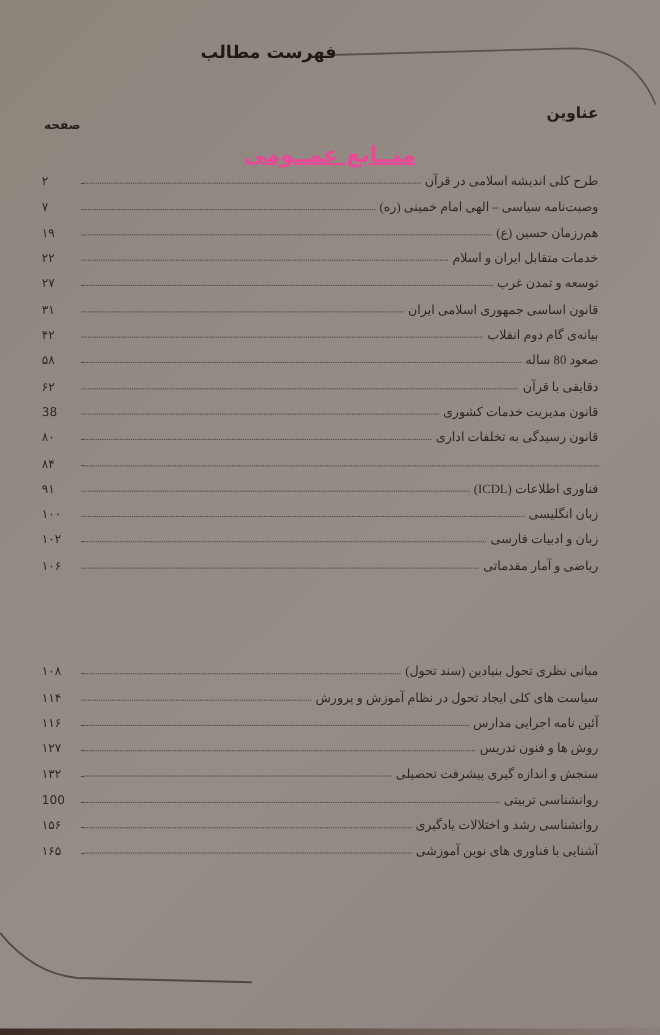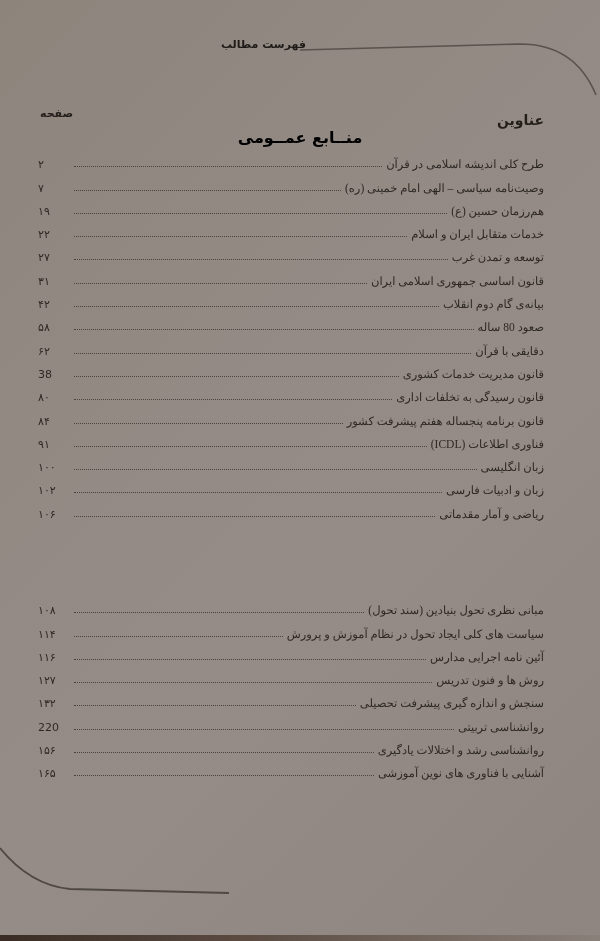--- a/index.html
+++ b/index.html
@@ -10,35 +10,36 @@
       color: #2c2622;
     }
     .page { position: absolute; inset: 0; }
     .frame-svg { position: absolute; left: 0; top: 0; width: 600px; height: 941px; pointer-events: none; }
     .bottom-edge {
       position: absolute; left: 0; right: 0; bottom: 0; height: 6px;
       background: linear-gradient(90deg, #3a2c24, #5a4a40 40%, #7a6e66 80%, #8a807a);
     }
     .page-title {
       position: absolute; top: 38px; left: 196px; width: 110px;
-      font-family: "DejaVu Sans", sans-serif; font-weight: bold; font-size: 11px;
+      font-family: "DejaVu Sans", sans-serif; font-weight: bold; font-size: 16px;
       direction: rtl; text-align: right; color: #1e1a17; white-space: nowrap;
     }
     .col-header-titles {
-      position: absolute; top: 112px; right: 56px;
+      position: absolute; top: 95px; right: 56px;
       font-weight: bold; font-size: 14px; direction: rtl; color: #231e1a; margin-left: 32px;
     }
     .col-header-page {
       position: absolute; top: 107px; left: 40px;
       font-weight: bold; font-size: 11px; direction: rtl; color: #231e1a;
     }
     .section-heading {
       position: absolute; left: 0; right: 0; text-align: center;
-      font-weight: bold; font-size: 16px; direction: rtl; color: #000000;
+      font-weight: bold; font-size: 20px; direction: rtl; color: #ec4899;
       letter-spacing: 0.5px;
+      text-decoration: underline;
     }
     .toc-list { position: absolute; left: 38px; right: 56px; direction: rtl; }
     .toc-row {
       display: flex; align-items: flex-end; height: 23.3px;
       font-size: 11.5px; color: #2e2824;
     }
     .toc-title { white-space: nowrap; padding-left: 4px; font-family: Liberation Serif, serif; }
     .toc-dots {
       flex: 1; border-bottom: 1px dotted #4a423c; margin-bottom: 4px; height: 0;
     }
@@ -113,21 +114,20 @@
         <span class="toc-title">قانون مدیریت خدمات کشوری</span>
         <span class="toc-dots"></span>
         <span class="toc-page">38</span>
       </div>
     <div class="toc-row">
         <span class="toc-title">قانون رسیدگی به تخلفات اداری</span>
         <span class="toc-dots"></span>
         <span class="toc-page">۸۰</span>
       </div>
     <div class="toc-row">
-        <span class="toc-title">قانون برنامه پنجساله هفتم پیشرفت کشور</span>
         <span class="toc-dots"></span>
         <span class="toc-page">۸۴</span>
       </div>
     <div class="toc-row">
         <span class="toc-title">فناوری اطلاعات (ICDL)</span>
         <span class="toc-dots"></span>
         <span class="toc-page">۹۱</span>
       </div>
     <div class="toc-row">
         <span class="toc-title">زبان انگلیسی</span>
@@ -169,21 +169,21 @@
         <span class="toc-page">۱۲۷</span>
       </div>
     <div class="toc-row">
         <span class="toc-title">سنجش و اندازه گیری پیشرفت تحصیلی</span>
         <span class="toc-dots"></span>
         <span class="toc-page">۱۳۲</span>
       </div>
     <div class="toc-row">
         <span class="toc-title">روانشناسی تربیتی</span>
         <span class="toc-dots"></span>
-        <span class="toc-page">220</span>
+        <span class="toc-page">100</span>
       </div>
     <div class="toc-row">
         <span class="toc-title">روانشناسی رشد و اختلالات یادگیری</span>
         <span class="toc-dots"></span>
         <span class="toc-page">۱۵۶</span>
       </div>
     <div class="toc-row">
         <span class="toc-title">آشنایی با فناوری های نوین آموزشی</span>
         <span class="toc-dots"></span>
         <span class="toc-page">۱۶۵</span>

